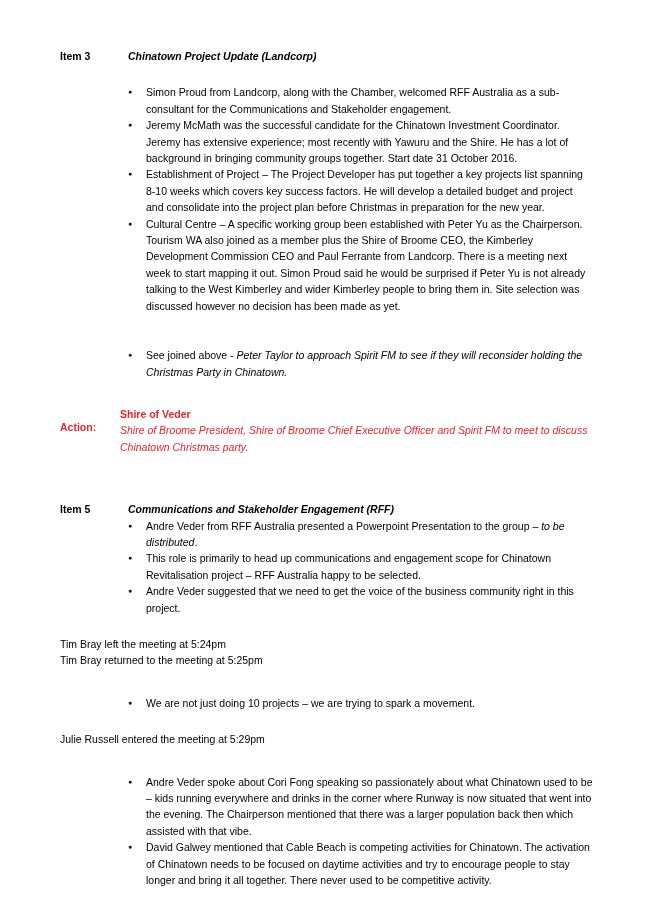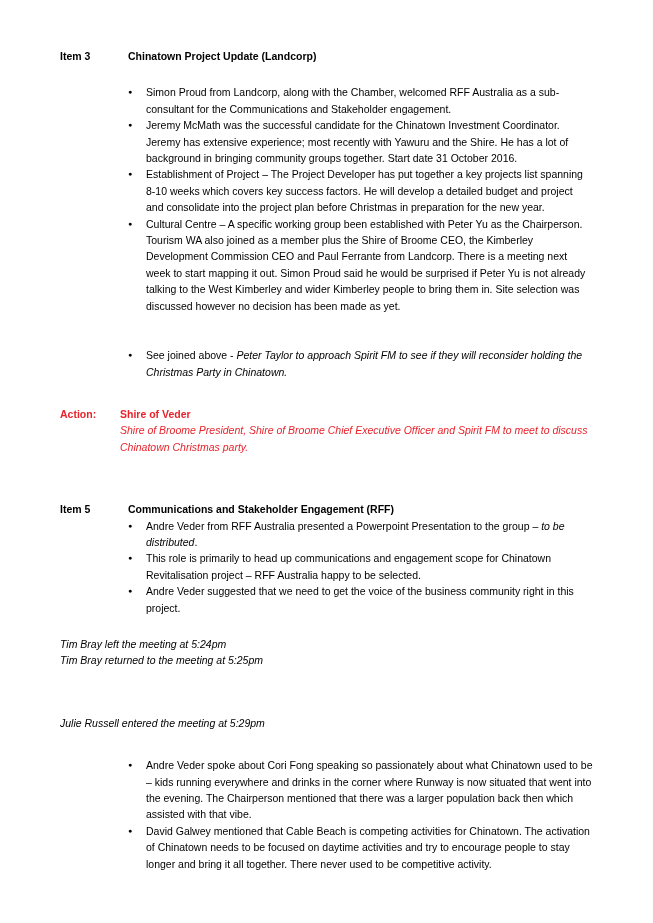--- a/index.html
+++ b/index.html
@@ -32,20 +32,21 @@
     font-weight: bold;
     padding-left: 60px;
   }
   .item-head .item-label {
     width: 68px;
     flex: 0 0 68px;
   }
   .item-head .item-title {
     flex: 1 1 auto;
     padding-right: 80px;
+    font-style: italic;
   }
   .bullets {
     list-style: none;
     margin: 0;
     padding: 0;
   }
   .bullets li {
     position: relative;
     margin: 0;
     padding-left: 146px;
@@ -54,35 +55,35 @@
   }
   .bullets li::before {
     content: "\25CF";
     position: absolute;
     left: 128px;
     top: 0px;
     font-size: 7px;
     line-height: 16.4px;
   }
   .standalone-italic {
-    font-style: italic;
     padding-left: 60px;
     padding-right: 44px;
   }
   .action-block {
     display: flex;
     align-items: flex-start;
     color: #e8232b;
     padding-left: 60px;
     padding-right: 60px;
   }
   .action-block .action-label {
     width: 60px;
     flex: 0 0 60px;
     font-weight: bold;
+    margin-top: 13px;
   }
   .action-block .action-body {
     flex: 1 1 auto;
   }
   .action-body .action-heading {
     font-weight: bold;
   }
   .action-body .action-detail {
     font-style: italic;
   }
@@ -145,20 +146,23 @@
     <li>Andre Veder suggested that we need to get the voice of the business community right in this project.</li>
   </ul>
 
   <div class="spacer-m"></div>
 
   <div class="standalone-italic">Tim Bray left the meeting at 5:24pm</div>
   <div class="standalone-italic">Tim Bray returned to the meeting at 5:25pm</div>
 
   <div class="spacer-l"></div>
 
+  <ul class="bullets">
+    <li>We are not just doing 10 projects – we are trying to spark a movement.</li>
+  </ul>
 
   <div class="spacer-m"></div>
 
   <div class="standalone-italic">Julie Russell entered the meeting at 5:29pm</div>
 
   <div class="spacer-l"></div>
 
   <ul class="bullets">
     <li>Andre Veder spoke about Cori Fong speaking so passionately about what Chinatown used to be – kids running everywhere and drinks in the corner where Runway is now situated that went into the evening. The Chairperson mentioned that there was a larger population back then which assisted with that vibe.</li>
     <li>David Galwey mentioned that Cable Beach is competing activities for Chinatown.  The activation of Chinatown needs to be focused on daytime activities and try to encourage people to stay longer and bring it all together. There never used to be competitive activity.</li>

